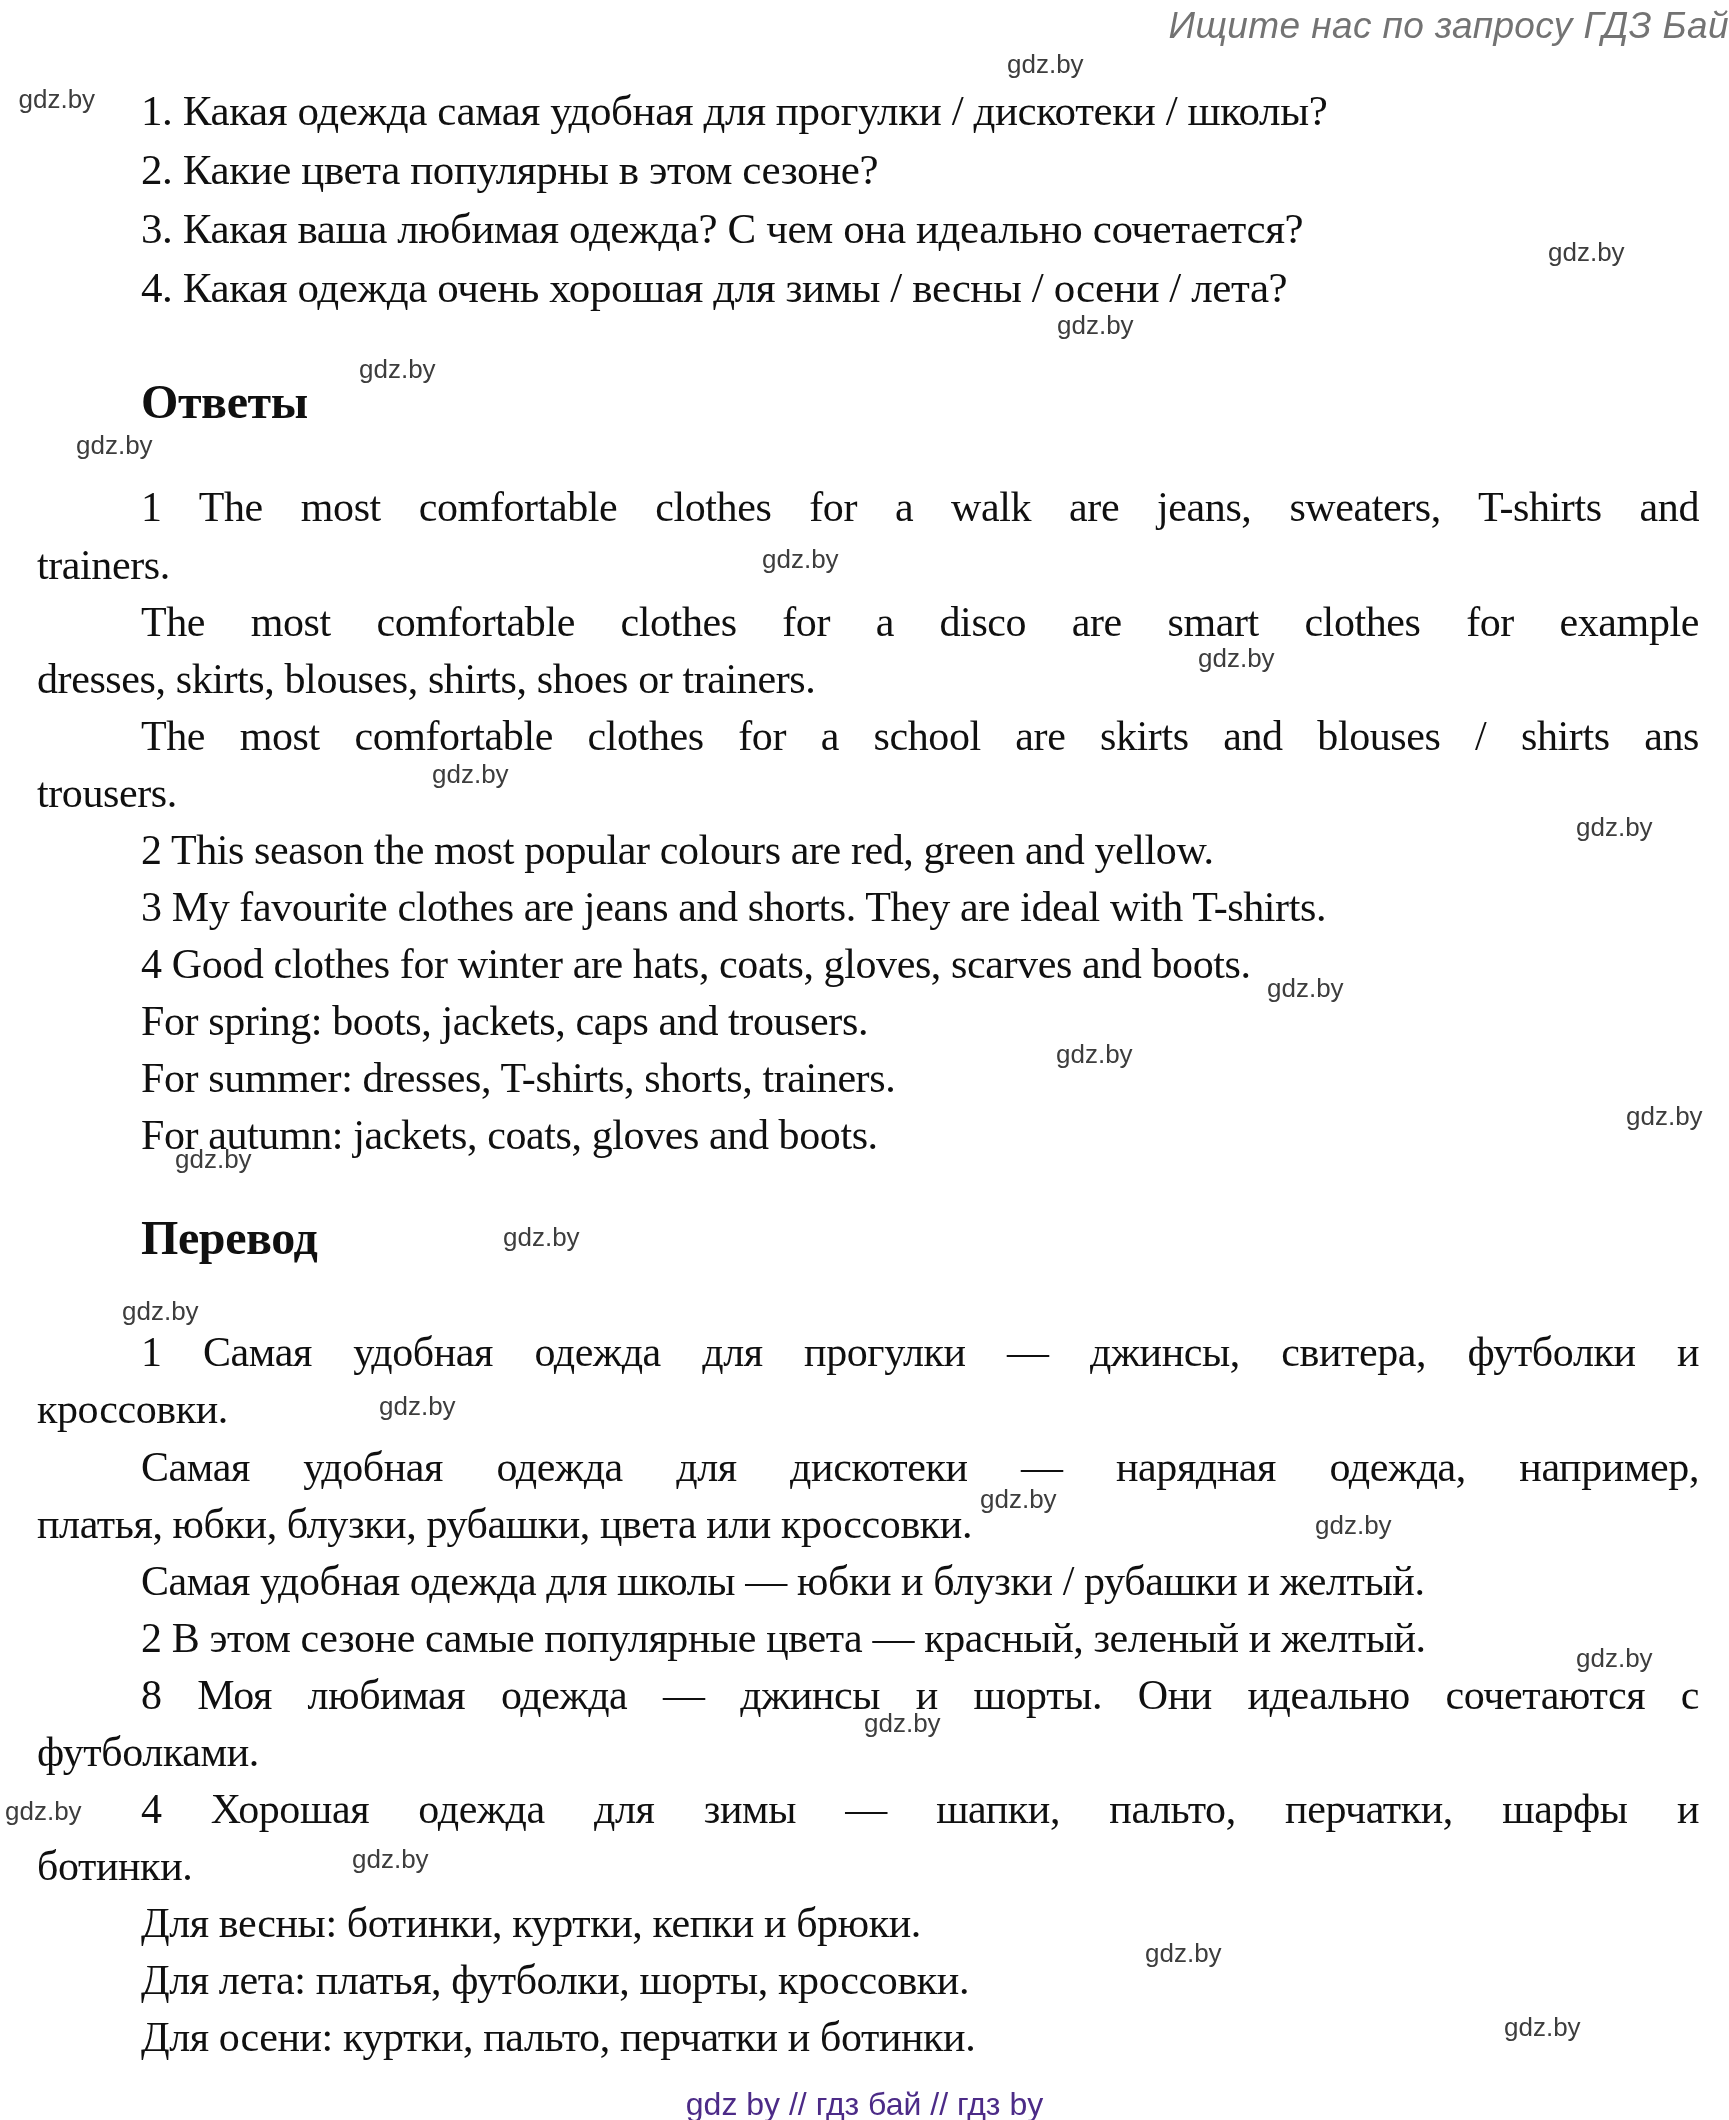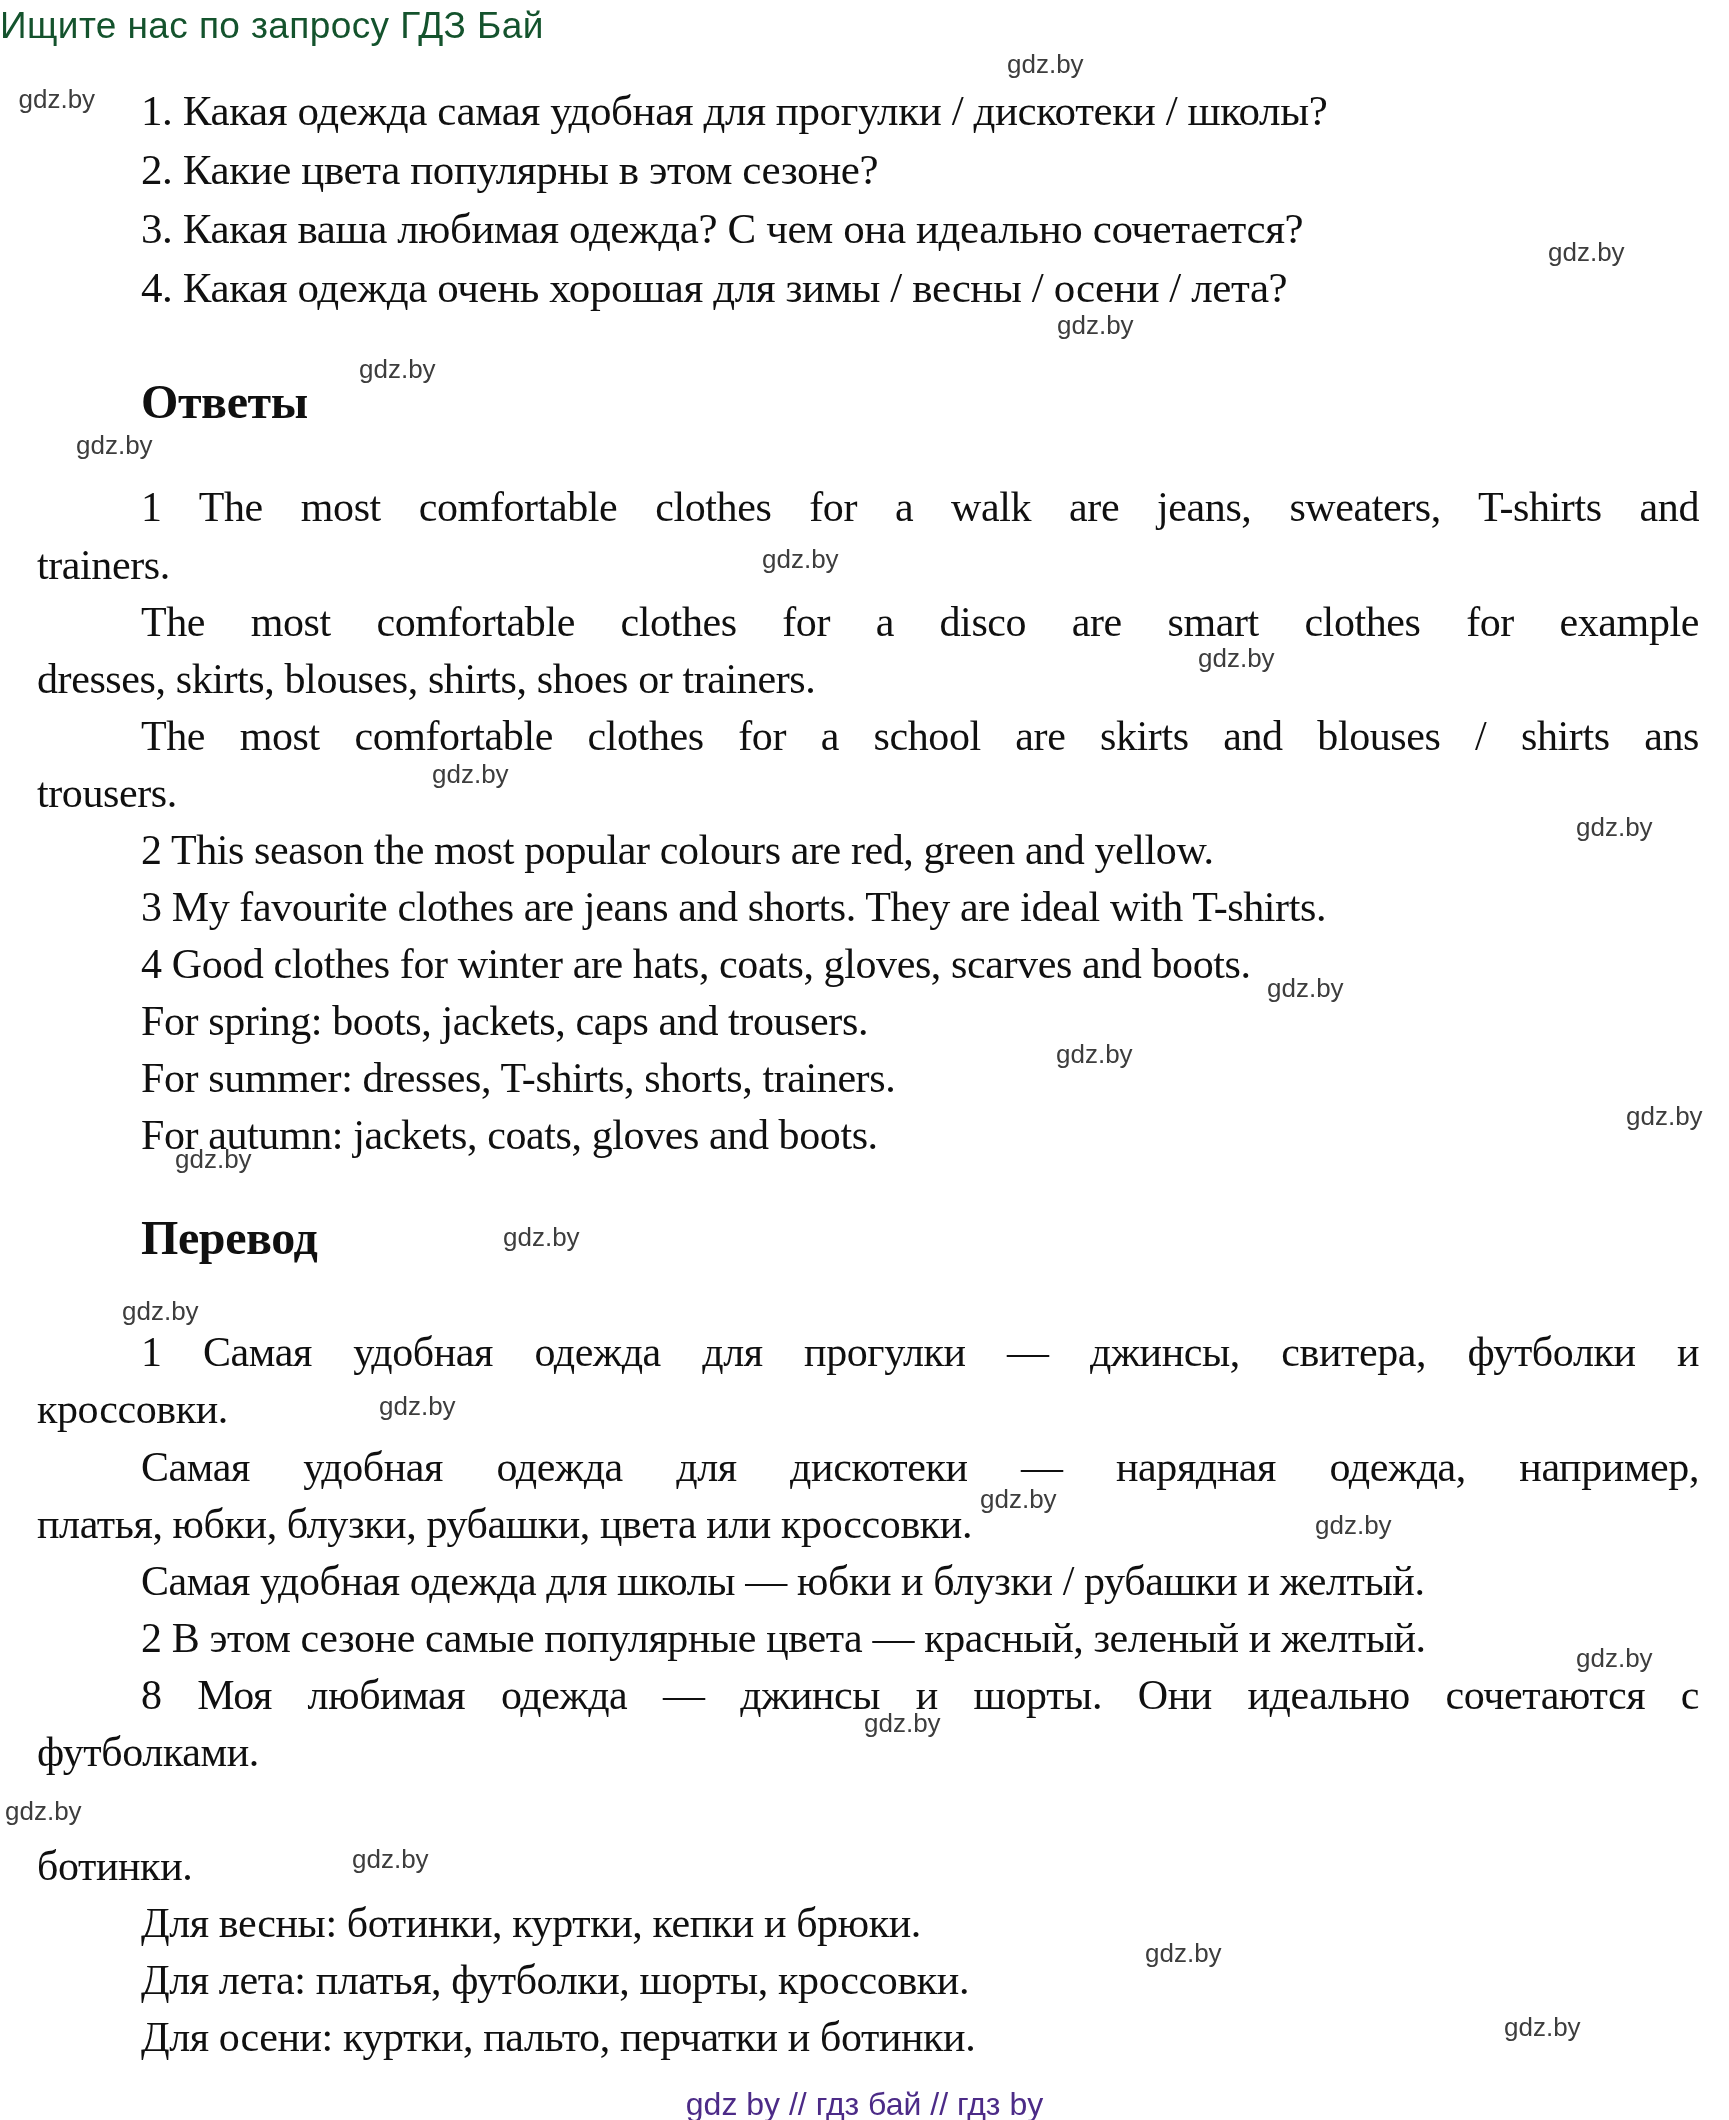--- a/index.html
+++ b/index.html
@@ -8,25 +8,26 @@
     width:1729px;
     height:2120px;
     background:#ffffff;
     overflow:hidden;
     font-family:"Liberation Serif", serif;
     color:#101010;
   }
   .promo{
     position:absolute;
     top:5px; left:0; width:100%;
-    text-align:left;
+    text-align:right;
     font-family:"Liberation Sans", sans-serif;
     font-size:37px;
-    color:#14532d;
+    color:#737373;
     letter-spacing:0.4px;
+    font-style:italic;
   }
   .wm{
     position:absolute;
     font-family:"Liberation Sans", sans-serif;
     font-size:26px;
     color:#3d3d3d;
     white-space:nowrap;
   }
   .q{
     position:absolute;
@@ -96,20 +97,21 @@
   <div class="sec-h" style="top:1210px">Перевод</div>
 
   <div class="ln i j" style="top:1327px">1 Самая удобная одежда для прогулки — джинсы, свитера, футболки и</div>
   <div class="ln" style="top:1384px">кроссовки.</div>
   <div class="ln i j" style="top:1442px">Самая удобная одежда для дискотеки — нарядная одежда, например,</div>
   <div class="ln" style="top:1499px">платья, юбки, блузки, рубашки, цвета или кроссовки.</div>
   <div class="ln i" style="top:1556px">Самая удобная одежда для школы — юбки и блузки / рубашки и желтый.</div>
   <div class="ln i" style="top:1613px">2 В этом сезоне самые популярные цвета — красный, зеленый и желтый.</div>
   <div class="ln i j" style="top:1670px">8 Моя любимая одежда — джинсы и шорты. Они идеально сочетаются с</div>
   <div class="ln" style="top:1727px">футболками.</div>
+  <div class="ln i j" style="top:1784px">4 Хорошая одежда для зимы — шапки, пальто, перчатки, шарфы и</div>
   <div class="ln" style="top:1841px">ботинки.</div>
   <div class="ln i" style="top:1898px">Для весны: ботинки, куртки, кепки и брюки.</div>
   <div class="ln i" style="top:1955px">Для лета: платья, футболки, шорты, кроссовки.</div>
   <div class="ln i" style="top:2012px">Для осени: куртки, пальто, перчатки и ботинки.</div>
 
   <span class="wm" style="left:1007px;top:49px">gdz.by</span>
   <span class="wm" style="left:18.5px;top:84px">gdz.by</span>
   <span class="wm" style="left:1548px;top:237px">gdz.by</span>
   <span class="wm" style="left:1057px;top:310px">gdz.by</span>
   <span class="wm" style="left:359px;top:354px">gdz.by</span>

